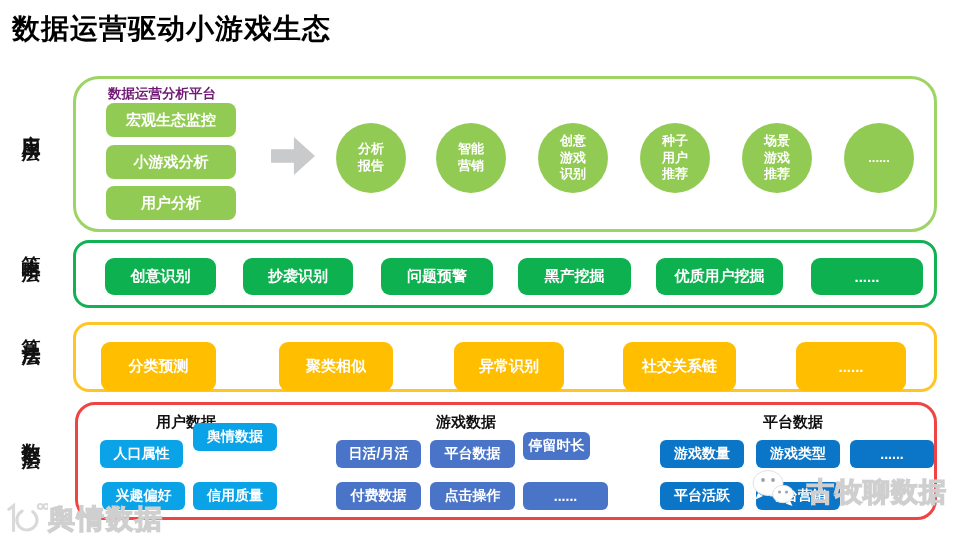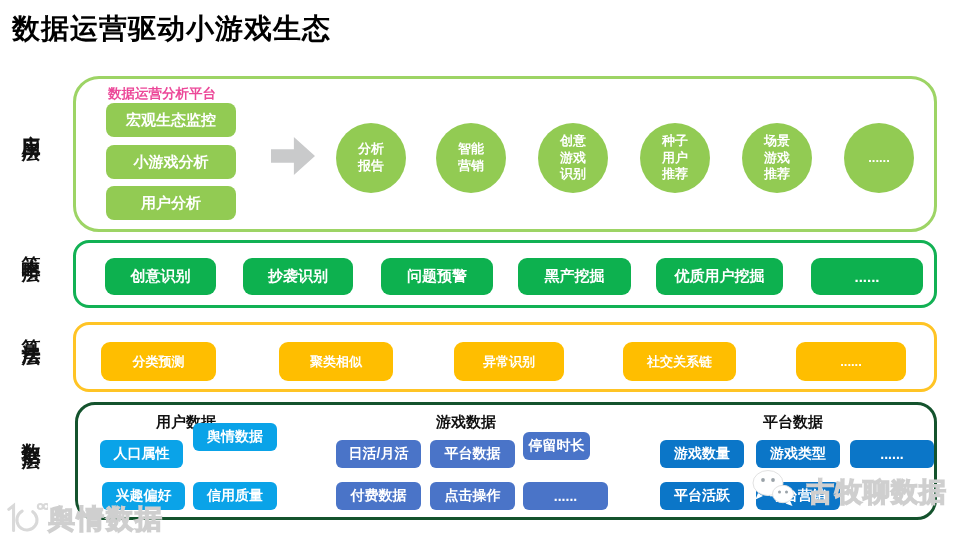--- a/index.html
+++ b/index.html
@@ -5,32 +5,32 @@
   html,body{margin:0;padding:0;background:#fff;}
   .canvas{position:relative;width:960px;height:540px;background:#ffffff;overflow:hidden;
           font-family:"Liberation Sans","DejaVu Sans",sans-serif;}
   .title{position:absolute;left:12px;top:10px;font-size:28px;font-weight:bold;color:#000;letter-spacing:1px;}
   .vlabel{position:absolute;left:22px;writing-mode:vertical-rl;text-orientation:upright;
           font-size:19px;font-weight:bold;color:#111;letter-spacing:4px;line-height:1;}
   .frame{position:absolute;background:#fff;box-sizing:border-box;}
   .frame.app{left:73px;top:76px;width:864px;height:156px;border:3px solid #9DD465;border-radius:26px;}
   .frame.strategy{left:73px;top:240px;width:864px;height:68px;border:3px solid #12B154;border-radius:16px;}
   .frame.algorithm{left:73px;top:322px;width:864px;height:70px;border:3px solid #FFC425;border-radius:16px;}
-  .frame.data{left:75px;top:402px;width:862px;height:118px;border:3px solid #14532d;border-radius:20px;}
+  .frame.data{left:75px;top:402px;width:862px;height:118px;border:3px solid #ef4444;border-radius:20px;}
   .pill{position:absolute;display:flex;align-items:center;justify-content:center;
         color:#fff;font-weight:bold;border-radius:8px;box-sizing:border-box;white-space:nowrap;}
   .module{left:30px;width:130px;height:34px;background:#92CB53;font-size:15px;}
   .sbtn{top:15px;height:37px;background:#0DB14F;font-size:15px;border-radius:9px;text-align:center;}
-  .abtn{top:17px;height:39px;background:#FFBE00;font-size:13px;border-radius:9px;}
+  .abtn{top:17px;height:49px;background:#FFBE00;font-size:15px;border-radius:9px;}
   .dbtn{height:28px;font-size:14px;border-radius:6px;}
   .user{background:#0AA3E8}.game{background:#4A74C8}.plat{background:#0B76C8}
   .circle{position:absolute;top:44px;width:70px;height:70px;border-radius:50%;background:#92CB53;
           color:#fff;font-weight:bold;font-size:13px;display:flex;align-items:center;justify-content:center;
           text-align:center;white-space:pre-line;line-height:1.3;}
-  .platform-label{position:absolute;left:32px;top:6px;font-size:13.5px;font-weight:600;color:#ec4899;}
+  .platform-label{position:absolute;left:32px;top:6px;font-size:13.5px;font-weight:600;color:#701a75;}
   .group-title{position:absolute;top:8px;font-size:15px;font-weight:600;color:#111;transform:translateX(-50%);white-space:nowrap;}
   .arrow{position:absolute;left:195px;top:58px;width:44px;height:38px;background:#C9CACB;
          clip-path:polygon(0 32%,52% 32%,52% 0,100% 50%,52% 100%,52% 68%,0 68%);}
   .wm{position:absolute;color:rgba(255,255,255,.92);-webkit-text-stroke:1.3px #cfcfcf;
       font-weight:bold;white-space:nowrap;}
   .wm-left{left:48px;top:501px;font-size:27px;letter-spacing:2px;}
   .wm-right{left:796px;top:474px;font-size:27px;letter-spacing:1px;margin-left:11px;}
   .wm-icon{position:absolute;}
 </style>
 </head>

